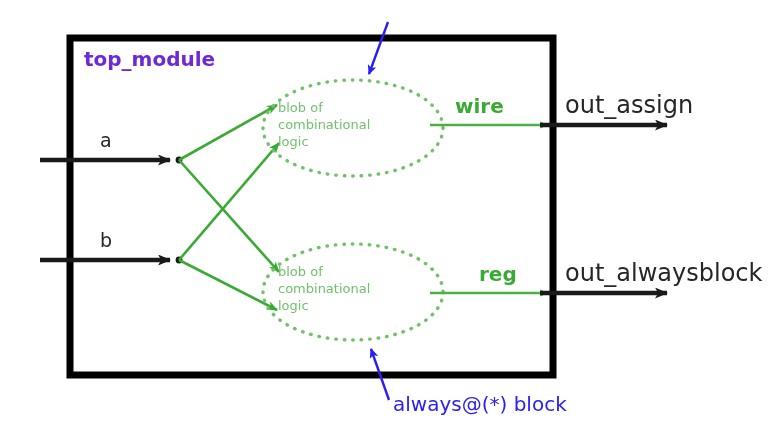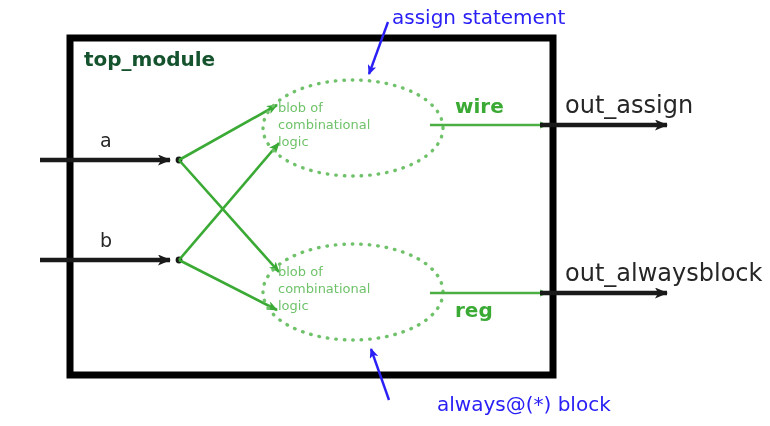--- a/index.html
+++ b/index.html
@@ -28,21 +28,21 @@
     display: block;
   }
   .lbl {
     position: absolute;
     white-space: pre;
     line-height: 1.12;
   }
   .lbl-module {
     font-size: 20px;
     font-weight: bold;
-    color: #14532d;
+    color: #6d28d9;
     letter-spacing: 0px;
   }
   .lbl-port {
     font-size: 19px;
     color: #262626;
     font-weight: normal;
   }
   .lbl-out {
     font-size: 24px;
     color: #262626;
@@ -115,30 +115,29 @@
 
   <div class="lbl lbl-module" style="left:84px; top:48px;">top_module</div>
 
   <div class="lbl lbl-port" style="left:100px; top:130px;">a</div>
   <div class="lbl lbl-port" style="left:100px; top:230px;">b</div>
 
   <div class="lbl lbl-out" style="left:565px; top:92px;">out_assign</div>
   <div class="lbl lbl-out" style="left:565px; top:260px;">out_alwaysblock</div>
 
   <div class="lbl lbl-sig" style="left:455px; top:95px;">wire</div>
-  <div class="lbl lbl-sig" style="left:455px; top:263px;margin-top:36px;">reg</div>
+  <div class="lbl lbl-sig" style="left:479px; top:263px;">reg</div>
 
   <div class="blob-text" style="left:278px; top:100px;">
     <div>blob of</div>
     <div>combinational</div>
     <div>logic</div>
   </div>
 
   <div class="blob-text" style="left:278px; top:264px;">
     <div>blob of</div>
     <div>combinational</div>
     <div>logic</div>
   </div>
 
-  <div class="lbl lbl-annot" style="left:392px; top:6px;">assign statement</div>
-  <div class="lbl lbl-annot" style="left:393px; top:393px;margin-left:44px;">always@(*) block</div>
+  <div class="lbl lbl-annot" style="left:393px; top:393px;">always@(*) block</div>
 
 </div>
 
 </body></html>

